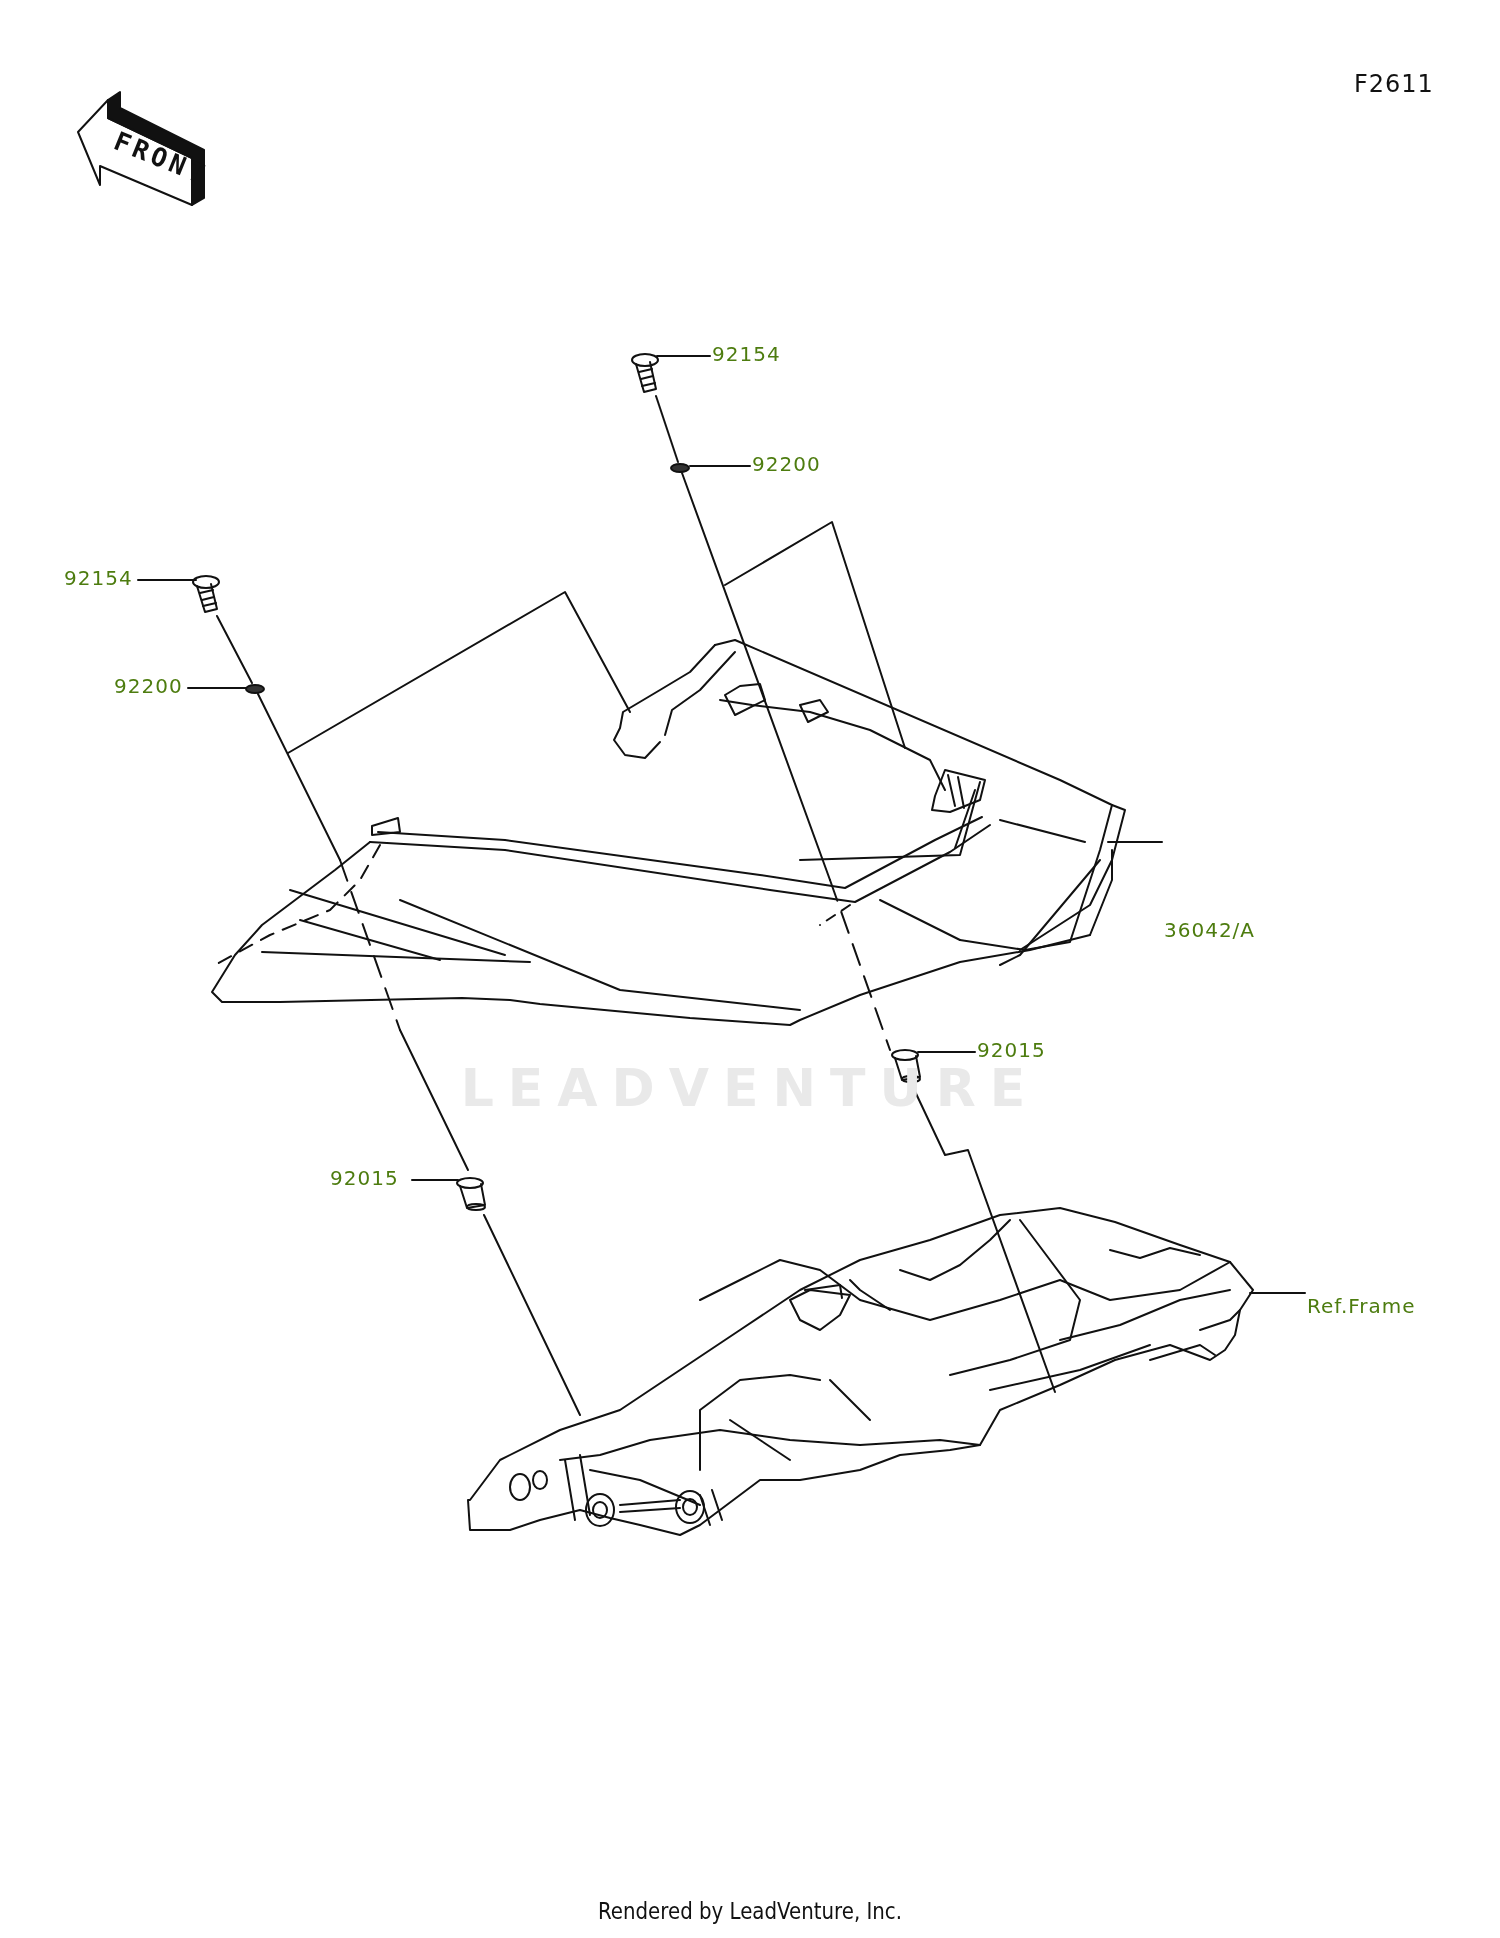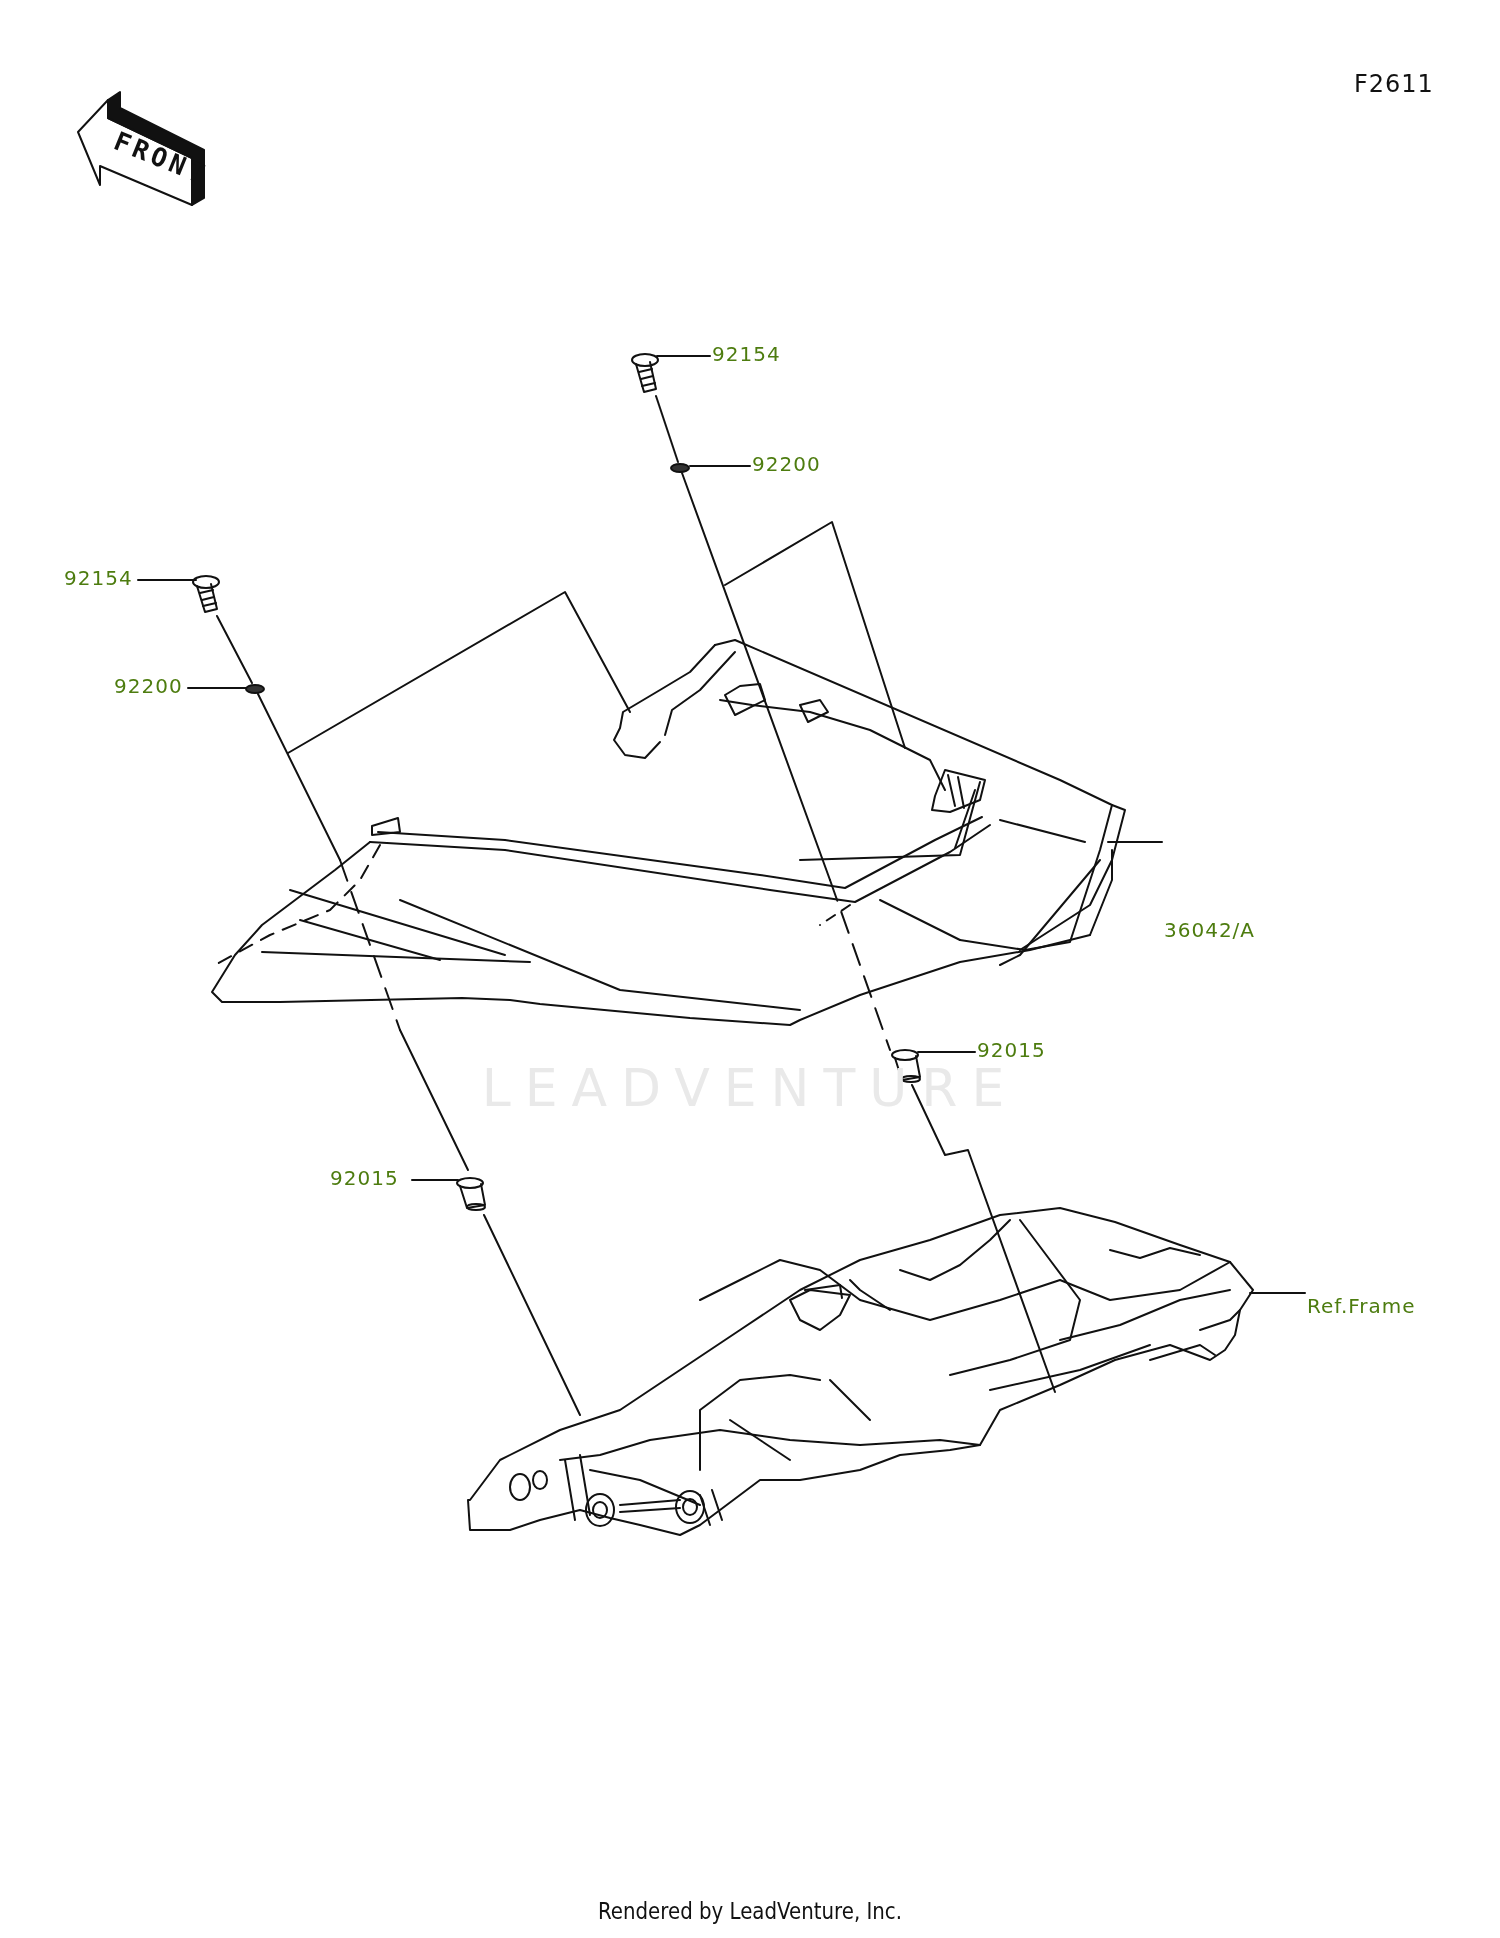--- a/index.html
+++ b/index.html
@@ -1,21 +1,21 @@
 <!DOCTYPE html>
 <html><head>
 <meta charset="utf-8">
 <style>
   html, body { margin: 0; padding: 0; background: #ffffff; }
   body { width: 1500px; height: 1938px; position: relative; overflow: hidden; font-family: "DejaVu Sans", sans-serif; }
   .canvas { position: absolute; left: 0; top: 0; width: 1500px; height: 1938px; }
   .lbl { position: absolute; font-family: "DejaVu Sans", sans-serif; font-size: 20px; color: #4d7c0f; letter-spacing: 1px; line-height: 1; white-space: nowrap; }
   .fig-id { position: absolute; left: 1354px; top: 54px; font-size: 24px; color: #111; letter-spacing: 1px; font-family: "DejaVu Sans", sans-serif; margin-top: 16px; }
   .footer { position: absolute; left: 0; width: 1500px; top: 1898px; text-align: center; font-family: "DejaVu Sans", sans-serif; font-size: 23px; color: #111; transform: scaleX(0.86); transform-origin: 750px 0; }
-  .watermark { position: absolute; left: 0; width: 1500px; top: 1058px; text-align: center; font-family: "DejaVu Sans", sans-serif; font-size: 52px; font-weight: normal; letter-spacing: 14px; color: #e9e9e9; pointer-events: none; }
+  .watermark { position: absolute; left: 0; width: 1500px; top: 1058px; text-align: center; font-family: "DejaVu Sans", sans-serif; font-size: 52px; font-weight: bold; letter-spacing: 14px; color: #e9e9e9; pointer-events: none; }
   svg { position: absolute; left: 0; top: 0; }
 </style>
 </head>
 <body>
 
 <div class="canvas">
 
   <svg width="1500" height="1938" viewBox="0 0 1500 1938">
     <g fill="none" stroke="#111" stroke-width="2" stroke-linejoin="round" stroke-linecap="round">
 

